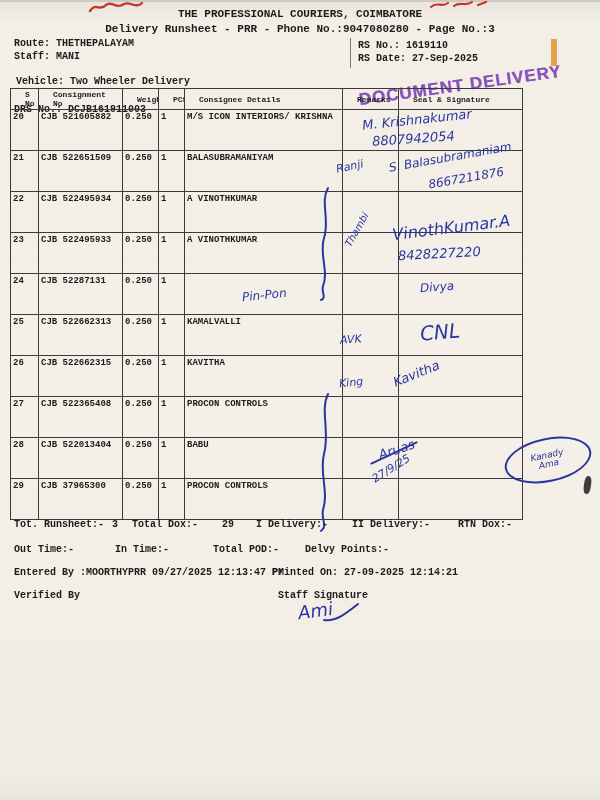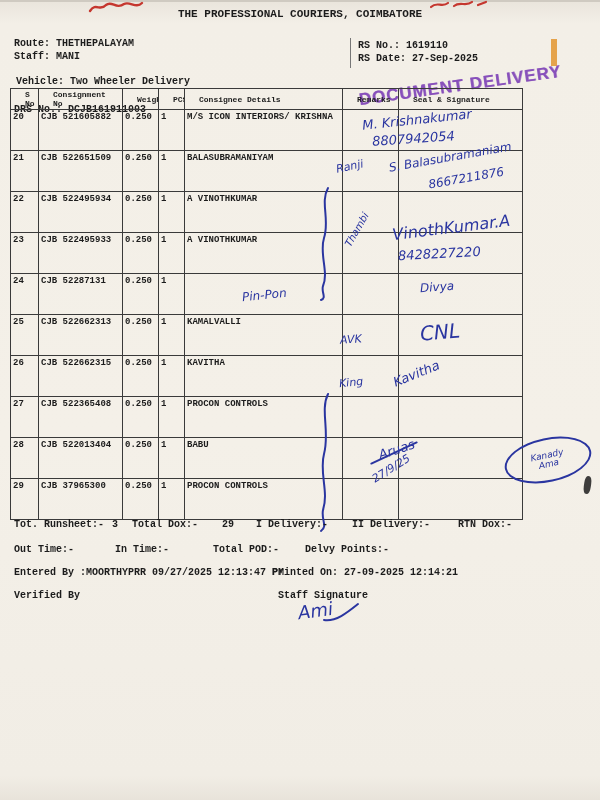--- a/index.html
+++ b/index.html
@@ -40,20 +40,21 @@
   <svg class="abs" style="left:86px;top:0;" width="60" height="14">
     <path d="M4 11 C10 2 14 12 20 5 C26 0 30 10 38 4 C44 1 50 9 56 3" stroke="#c5372f" stroke-width="2.4" fill="none" stroke-linecap="round"></path>
   </svg>
   <svg class="abs" style="left:428px;top:0;" width="62" height="10">
     <path d="M3 7 C9 1 14 8 20 3 M26 6 C32 1 38 7 44 2 M50 5 L58 2" stroke="#c5372f" stroke-width="2.2" fill="none" stroke-linecap="round"></path>
   </svg>
   <div class="abs" style="left:584px;top:476px;width:7px;height:18px;background:#1d1d1d;border-radius:40%;transform:rotate(8deg);opacity:.85;"></div>
   <div class="abs" style="left:551px;top:39px;width:6px;height:27px;background:#e39a3a;opacity:.9;"></div>
 
   <div class="abs center t11" style="top:8px;">THE PROFESSIONAL COURIERS, COIMBATORE</div>
+  <div class="abs center t11" style="top:23px;">Delivery Runsheet - PRR - Phone No.:9047080280 - Page No.:3</div>
 
   <div class="abs t10" style="left:14px;top:38px;">
     <span>Route:</span>
     <span>THETHEPALAYAM</span>
   </div>
   <div class="abs t10" style="left:14px;top:51px;">
     <span>Staff:</span>
     <span>MANI</span>
   </div>
   <div class="abs t10" style="left:14px;top:63px;margin-top:41px;">

